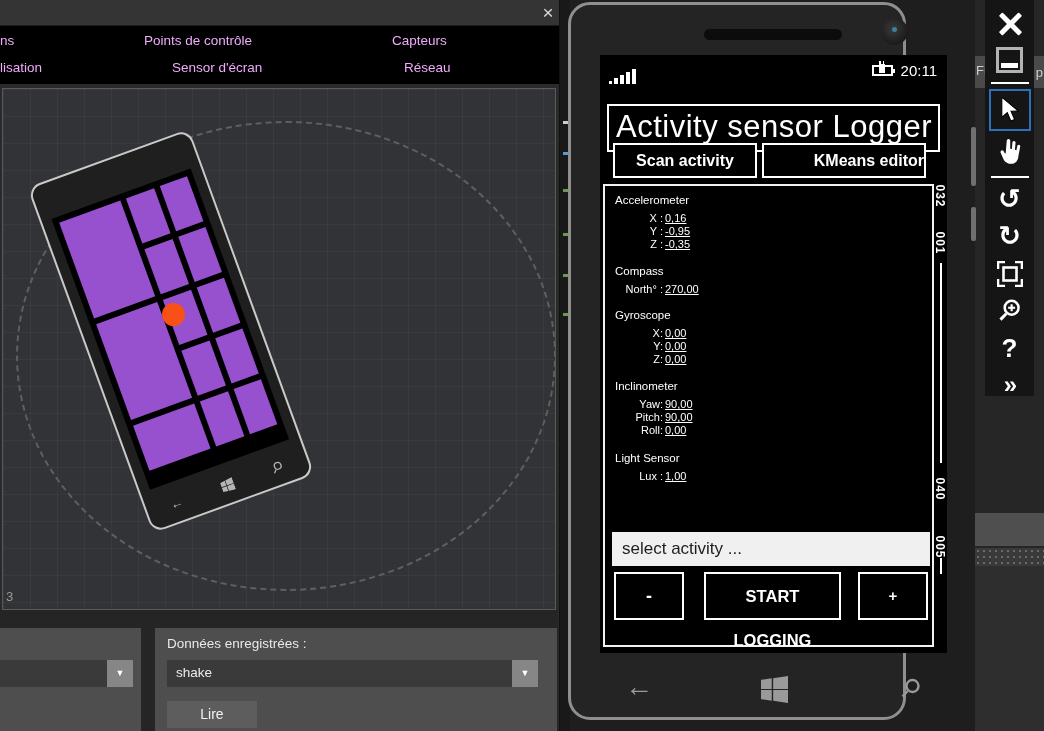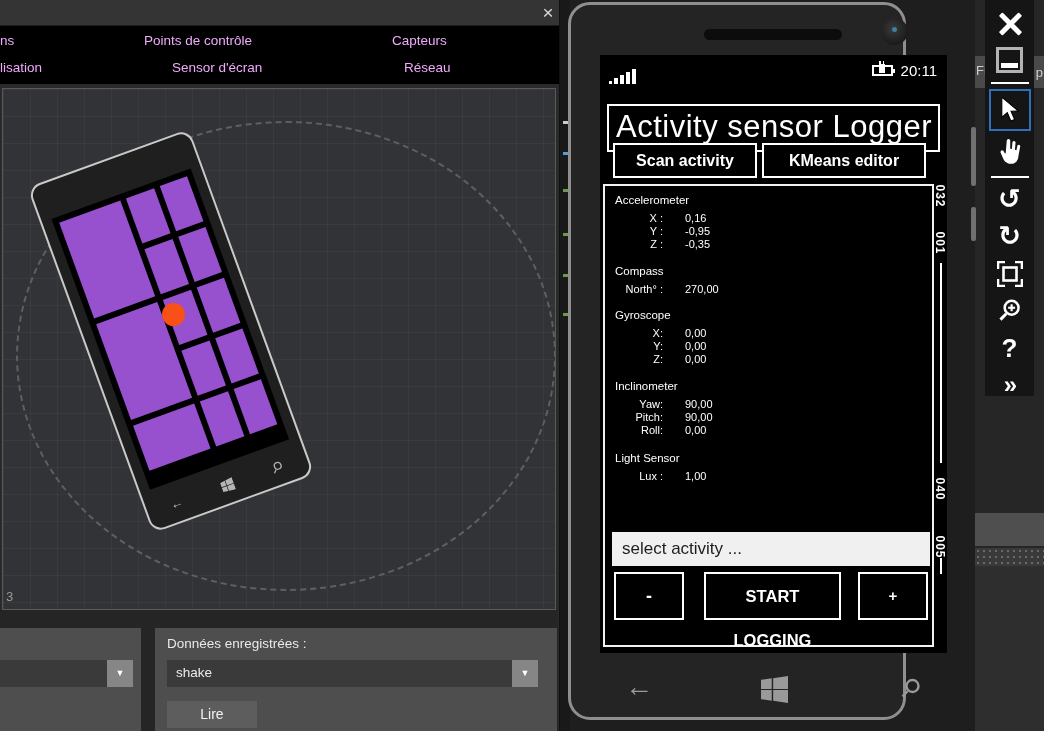--- a/index.html
+++ b/index.html
@@ -78,27 +78,27 @@
   #battery .plug { position:absolute; left:5px; top:-3px; width:6px; height:9px; background:#fff; }
   #battery .plug::before { content:""; position:absolute; left:0.5px; top:-3px; width:1.5px; height:3px; background:#fff; }
   #battery .plug::after { content:""; position:absolute; right:0.5px; top:-3px; width:1.5px; height:3px; background:#fff; }
   #clock { color:#fff; font-size:15px; }
 
   
   #title-box { position:absolute; left:7px; top:33px; width:333px; height:48px; border:2px solid #fff;margin-top:16px; }
   #app-title { position:absolute; left:7px; top:3px; color:#fff; font-size:31px; font-weight:normal; letter-spacing:0.5px; white-space:nowrap; }
   .wp-btn { position:absolute; border:2px solid #fff; background:#000; color:#fff; font-weight:bold; text-align:center; }
   #scan-btn { left:13px; top:88px; width:144px; height:35px; font-size:16px; line-height:31px; }
-  #kmeans-btn { left:162px; top:88px; width:164px; height:35px; font-size:16px; line-height:31px; }
+  #kmeans-btn { left:162px; top:88px; width:164px; height:35px; font-size:16px; line-height:31px;text-align:right; }
 
   #sensor-box { position:absolute; left:3px; top:129px; width:331px; height:463px; border:2px solid #f2f2f2; }
   .shdr { position:absolute; left:10px; color:#fff; font-size:11.5px; }
   .srow { position:absolute; left:6px; display:flex; color:#fff; font-size:11px; }
   .slabel { width:52px; text-align:right; }
-  .sval { margin-left:22px; }
+  .sval { margin-left:2px;text-decoration:underline; }
   #activity-label { position:absolute; left:0; top:314px; width:100%; text-align:center; color:#fff; font-size:13.5px; }
   #activity-select { position:absolute; left:7px; top:346px; width:318px; height:34px; background:#f0f0f0; color:#1d1d1d; font-size:17px; line-height:34px; padding-left:10px; }
   #minus-btn { left:9px; top:386px; width:70px; height:48px; font-size:18px; line-height:44px; }
   #start-btn { left:99px; top:386px; width:137px; height:48px; font-size:16.5px; line-height:44px; }
   #plus-btn  { left:253px; top:386px; width:70px; height:48px; font-size:15px; line-height:44px; }
 
   
   .counter { position:absolute; width:34px; height:14px; transform:rotate(90deg); color:#fff; font-size:12px; font-weight:bold; letter-spacing:1px; text-align:center; }
   .cline { position:absolute; left:340px; width:2px; background:#fff; }
 

